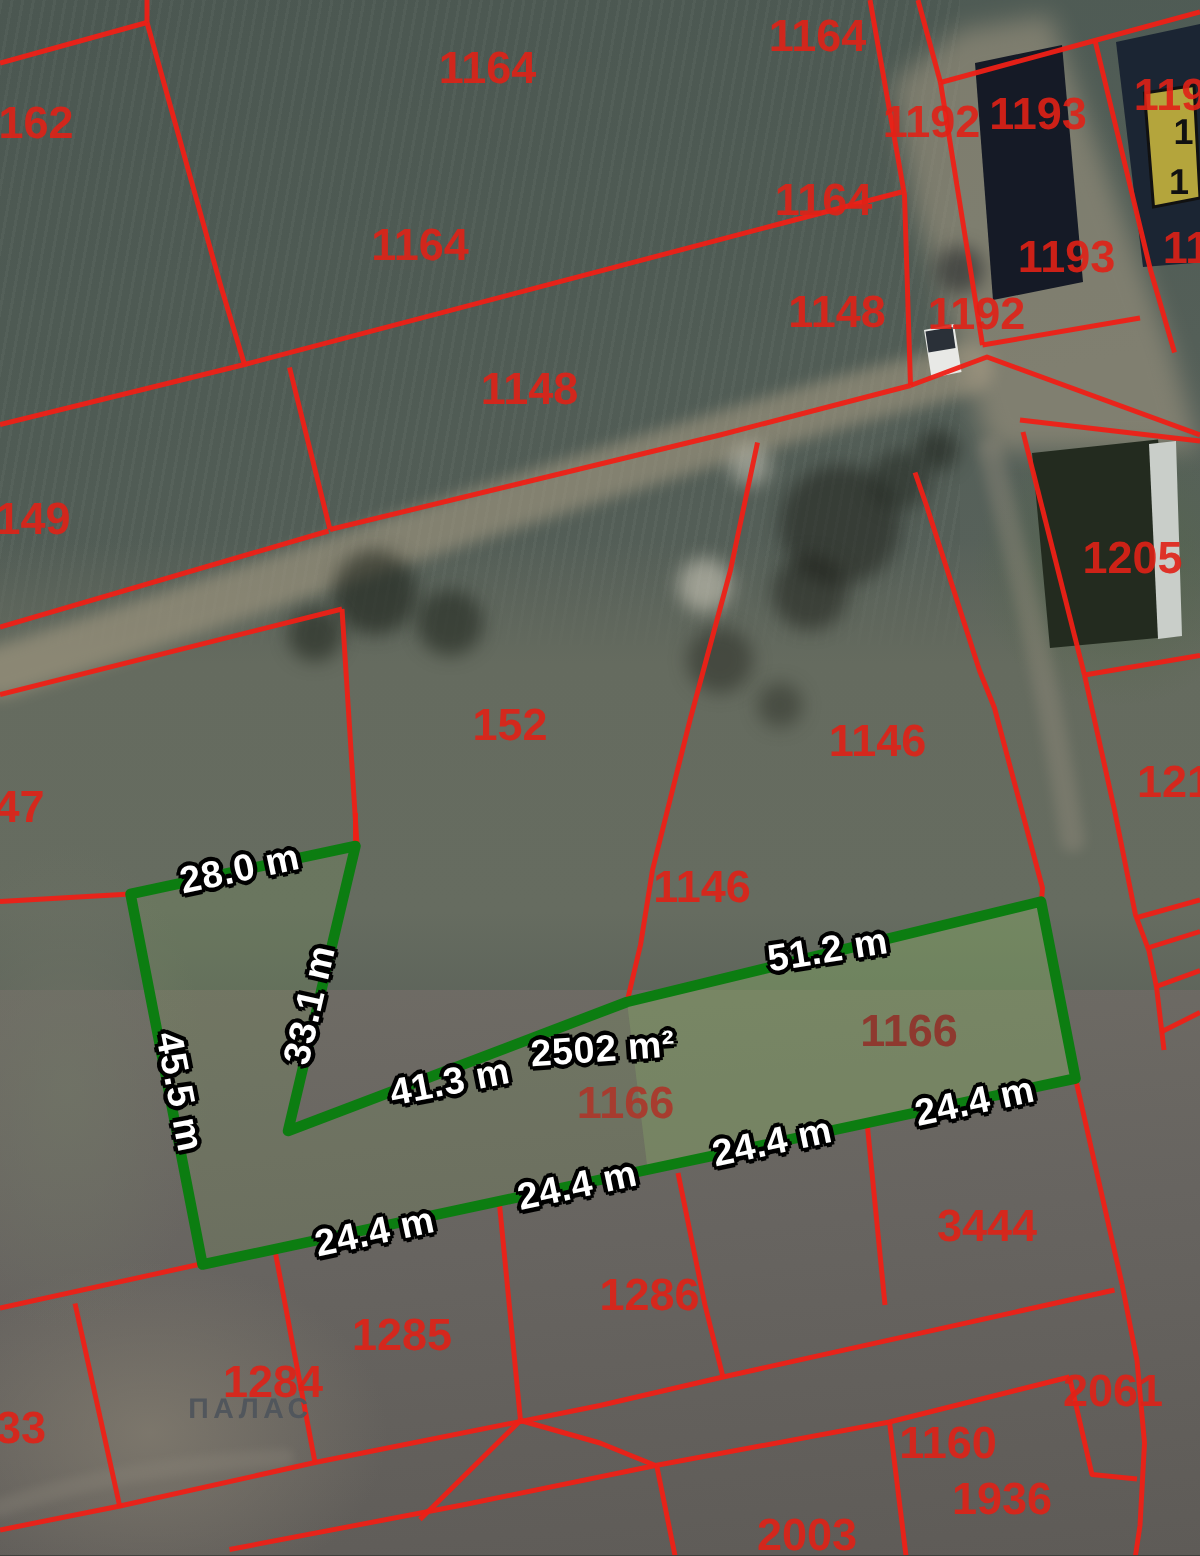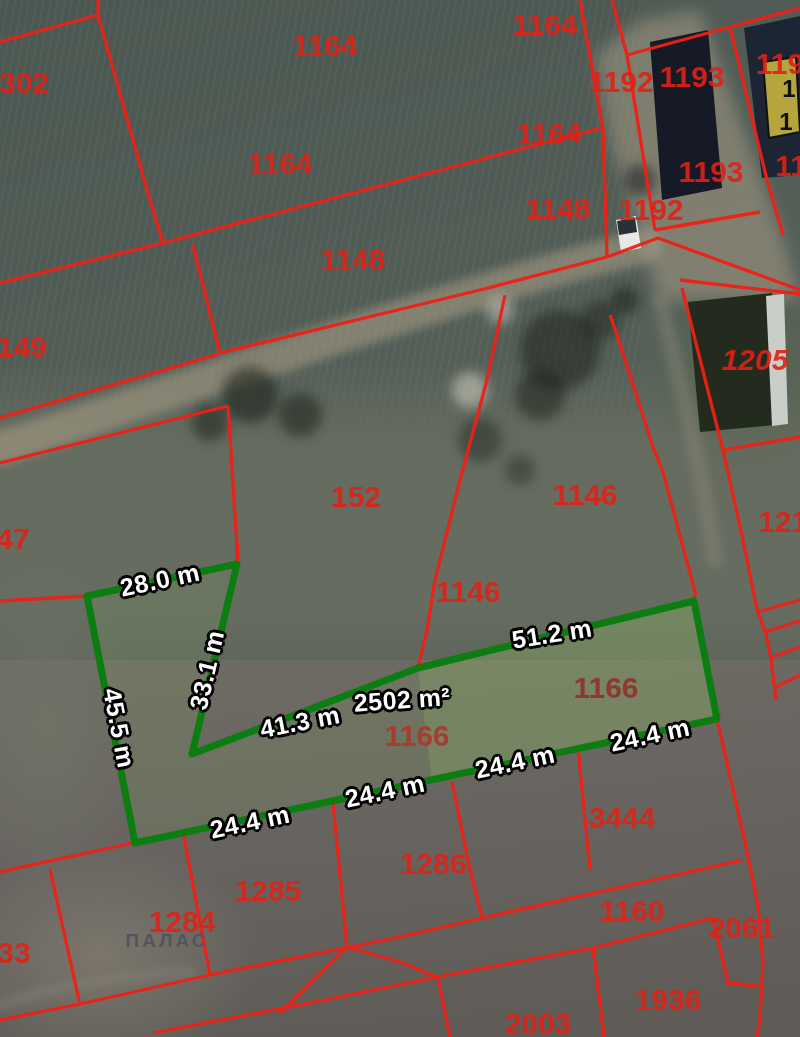--- a/index.html
+++ b/index.html
@@ -112,48 +112,48 @@
       <polyline points="713,918 728,983 758,986" fill="none" stroke="#ee2016" stroke-width="3.3" stroke-linejoin="round" stroke-linecap="butt" opacity="0.95"></polyline>
       <polyline points="50,869 80,1005" fill="none" stroke="#ee2016" stroke-width="3.3" stroke-linejoin="round" stroke-linecap="butt" opacity="0.95"></polyline>
       <polyline points="347,947 400,962 437,977" fill="none" stroke="#ee2016" stroke-width="3.3" stroke-linejoin="round" stroke-linecap="butt" opacity="0.95"></polyline>
       <polyline points="280,1013 347,947" fill="none" stroke="#ee2016" stroke-width="3.3" stroke-linejoin="round" stroke-linecap="butt" opacity="0.95"></polyline>
       <polygon points="87,596 237,564 192,754 418,668 694,601 717,719 135,843" fill="rgba(130,175,95,0.16)" stroke="none"></polygon>
       <polygon points="418,668 694,601 717,719 432,782" fill="rgba(150,195,110,0.22)" stroke="none"></polygon>
       <polygon points="87,596 237,564 192,754 418,668 694,601 717,719 135,843" fill="none" stroke="#0c7d11" stroke-width="7" stroke-linejoin="round"></polygon>
     </svg>
   <div id="labels">
       <div class="plabel" style="left: 545px; top: 25px;">1164</div>
-      <div class="plabel" style="left: 24px; top: 83px;">302</div>
+      <div class="plabel" style="left: 24px; top: 83px;">162</div>
       <div class="plabel" style="left: 325px; top: 46px;">1164</div>
       <div class="plabel" style="left: 621px; top: 82px;">1192</div>
       <div class="plabel" style="left: 692px; top: 77px;">1193</div>
       <div class="plabel" style="left: 780px; top: 64px;">119</div>
       <div class="plabel" style="left: 280px; top: 164px;">1164</div>
       <div class="plabel" style="left: 549px; top: 134px;">1164</div>
       <div class="plabel" style="left: 558px; top: 209px;">1148</div>
       <div class="plabel" style="left: 651px; top: 210px;">1192</div>
       <div class="plabel" style="left: 711px; top: 172px;">1193</div>
       <div class="plabel" style="left: 791px; top: 166px;">11</div>
       <div class="plabel" style="left: 353px; top: 260px;">1148</div>
       <div class="plabel" style="left: 22px; top: 347px;">149</div>
-      <div class="plabel" style="left: 755px; top: 360px; font-style: italic;">1205</div>
+      <div class="plabel" style="left: 755px; top: 373px;">1205</div>
       <div class="plabel" style="left: 13px; top: 539px;">47</div>
-      <div class="plabel" style="left: 340px; top: 497px; margin-left: 16px;">152</div>
+      <div class="plabel" style="left: 340px; top: 484px;">152</div>
       <div class="plabel" style="left: 585px; top: 495px;">1146</div>
       <div class="plabel" style="left: 468px; top: 592px;">1146</div>
       <div class="plabel" style="left: 783px; top: 522px;">121</div>
       <div class="plabel muted" style="left: 606px; top: 688px;">1166</div>
       <div class="plabel muted2" style="left: 417px; top: 736px;">1166</div>
-      <div class="plabel" style="left: 622px; top: 818px;">3444</div>
+      <div class="plabel" style="left: 658px; top: 818px;">3444</div>
       <div class="plabel" style="left: 398px; top: 864px; margin-left: 35px;">1286</div>
       <div class="plabel" style="left: 268px; top: 891px;">1285</div>
       <div class="plabel" style="left: 134px; top: 922px; margin-left: 48px;">1284</div>
       <div class="plabel place" style="left: 167px; top: 940px;">ПАЛАС</div>
       <div class="plabel" style="left: 14px; top: 953px;">33</div>
-      <div class="plabel" style="left: 632px; top: 911px;">1160</div>
+      <div class="plabel" style="left: 632px; top: 963px;">1160</div>
       <div class="plabel" style="left: 742px; top: 928px;">2061</div>
       <div class="plabel" style="left: 668px; top: 1000px;">1936</div>
       <div class="plabel" style="left: 538px; top: 1024px;">2003</div>
       <div class="plabel building" style="left: 789px; top: 89px;">1</div>
       <div class="plabel building" style="left: 786px; top: 122px;">1</div>
       <div class="mlabel" style="left: 160px; top: 580px; transform: translate(-50%, -50%) rotate(-12deg);">28.0 m</div>
       <div class="mlabel" style="left: 207px; top: 670px; transform: translate(-50%, -50%) rotate(-77deg);">33.1 m</div>
       <div class="mlabel" style="left: 119px; top: 728px; transform: translate(-50%, -50%) rotate(79deg);">45.5 m</div>
       <div class="mlabel" style="left: 300px; top: 722px; transform: translate(-50%, -50%) rotate(-11deg);">41.3 m</div>
       <div class="mlabel" style="left: 402px; top: 700px; transform: translate(-50%, -50%) rotate(-4deg);">2502 m²</div>

